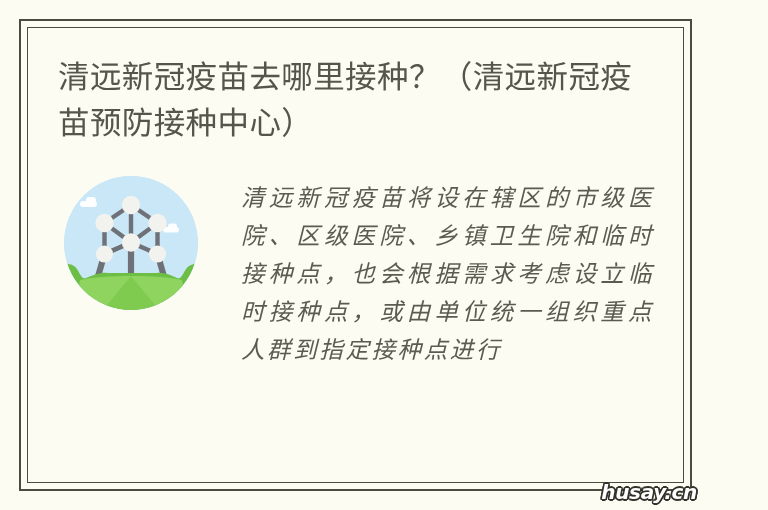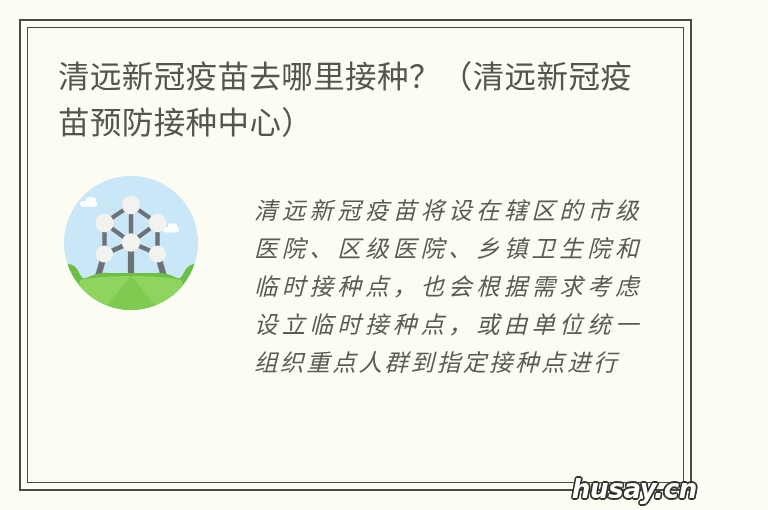--- a/index.html
+++ b/index.html
@@ -87,39 +87,39 @@
   }
   .illus svg {
     display: block;
     width: 134px;
     height: 134px;
   }
 
   
   .article-text {
     flex: 1 1 auto;
-    margin: 13px;
+    margin: 0;
     padding-left: 43px;
     padding-top: 6px;
     color: #5c5b52;
     font-size: 23.5px;
     line-height: 1.62;
     letter-spacing: 2.6px;
     font-family: "DejaVu Serif", "Liberation Serif", serif;
     font-style: italic;
     font-weight: 400;
     text-align: justify;
   }
 
   
   .watermark {
     position: absolute;
     right: 14px;
     bottom: 6px;
-    font-size: 26px;
+    font-size: 20px;
     font-weight: 700;
     font-style: italic;
     letter-spacing: -0.3px;
     color: #ffffff;
     font-family: "DejaVu Sans", "Liberation Sans", sans-serif;
     text-shadow:
       -1.4px -1.4px 0 #33332c,
        1.4px -1.4px 0 #33332c,
       -1.4px  1.4px 0 #33332c,
        1.4px  1.4px 0 #33332c,

